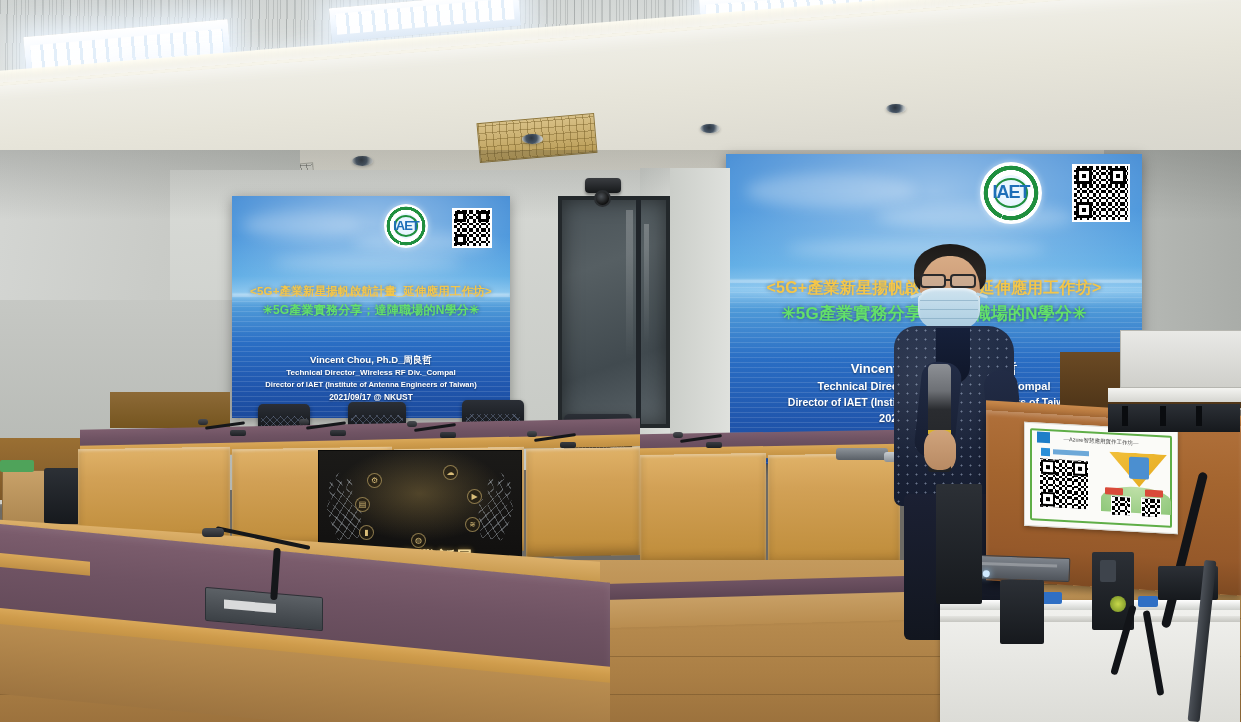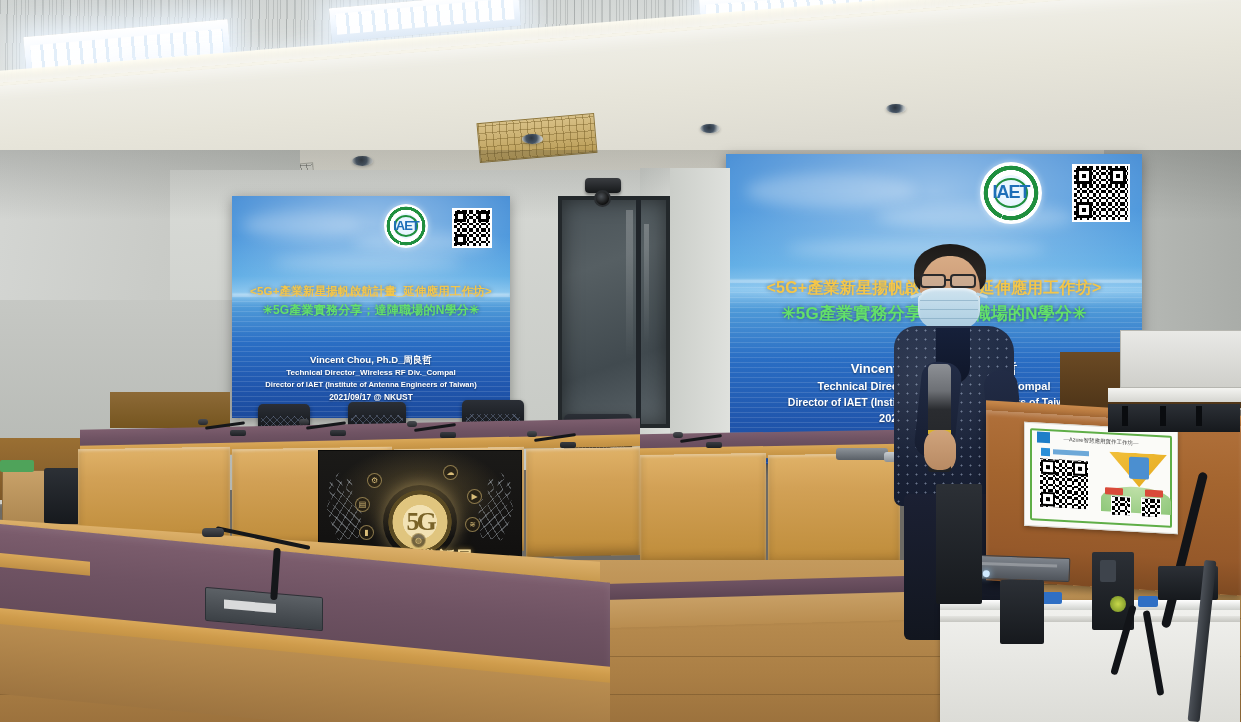--- a/index.html
+++ b/index.html
@@ -379,23 +379,20 @@
   <div class="abs mic-neck" style="left:680px;top:437px;width:42px;height:3px;transform:rotate(-8deg);"></div>
   <div class="abs mic-head" style="left:673px;top:432px;width:10px;height:6px;"></div>
 
   <div class="abs" style="left:836px;top:448px;width:52px;height:12px;border-radius:3px;background:linear-gradient(180deg,#8d9399,#5a6067);"></div>
   <div class="abs" style="left:884px;top:452px;width:28px;height:10px;border-radius:3px;background:linear-gradient(180deg,#c7ccd1,#8b9197);"></div>
 
   <div class="abs banner" style="left:318px;top:450px;width:204px;height:144px;">
     <div class="hand" style="left:6px;transform:rotate(-8deg);"></div>
     <div class="hand" style="right:6px;transform:rotate(8deg) scaleX(-1);"></div>
 
-    <div class="ring">
-      <span>5G</span>
-    </div>
 
     <div class="node" style="left:48px;top:22px;width:15px;height:15px;font-size:8px;">⚙</div>
     <div class="node" style="left:36px;top:46px;width:15px;height:15px;font-size:8px;">▤</div>
     <div class="node" style="left:40px;top:74px;width:15px;height:15px;font-size:8px;">▮</div>
     <div class="node" style="left:124px;top:14px;width:15px;height:15px;font-size:8px;">☁</div>
     <div class="node" style="left:148px;top:38px;width:15px;height:15px;font-size:8px;">▶</div>
     <div class="node" style="left:146px;top:66px;width:15px;height:15px;font-size:8px;">≋</div>
     <div class="node" style="left:92px;top:82px;width:15px;height:15px;font-size:8px;">◍</div>
 
     <div class="banner-txt" style="top:94px;font-size:19px;">5G⁺產業新星</div>

